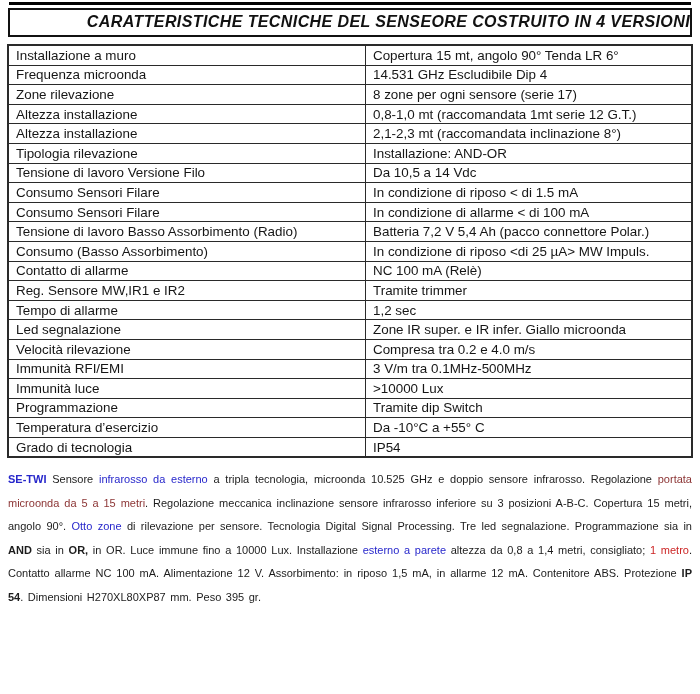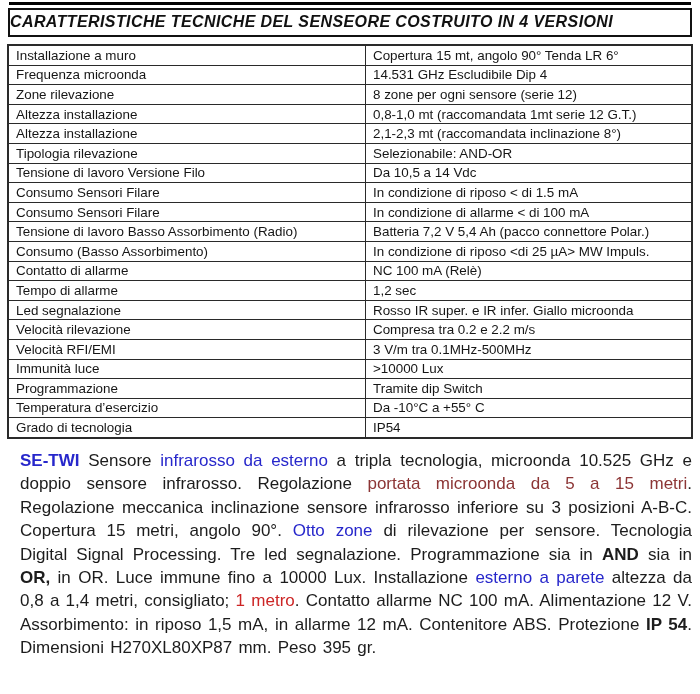--- a/index.html
+++ b/index.html
@@ -18,21 +18,21 @@
     overflow: hidden;
   }
   .top-rule {
     height: 3px;
     background: #000000;
     margin: 2px 9px 0 9px;
   }
   .title-box {
     margin: 3px 8px 7px 8px;
     border: 2px solid #111111;
-    text-align: left;
+    text-align: right;
     padding: 3px 0 4px 0;
   }
   .title-box h1 {
     margin: 0;
     font-size: 16px;
     font-weight: bold;
     font-style: italic;
     letter-spacing: 0.4px;
     color: #111111;
     white-space: nowrap;
@@ -51,22 +51,22 @@
     height: 18.6px;
     font-size: 13.4px;
     padding: 0 7px;
     white-space: nowrap;
     overflow: hidden;
     vertical-align: middle;
     color: #161616;
   }
   table.spec td:first-child { width: 50%; }
   .description {
-    margin: 10px 8px 0 20px;
-    font-size: 17px;
+    margin: 10px 8px 0 8px;
+    font-size: 11px;
     line-height: 23.4px;
     text-align: justify;
     color: #1c1c1c;
     word-spacing: 1.5px;
   }
 </style>
 </head>
 <body>
 
 <div class="page">
@@ -82,33 +82,33 @@
         <tr>
           <td>Installazione a muro</td>
           <td>Copertura 15 mt, angolo 90° Tenda LR 6°</td>
         </tr>
         <tr>
           <td>Frequenza microonda</td>
           <td>14.531 GHz Escludibile Dip 4</td>
         </tr>
         <tr>
           <td>Zone rilevazione</td>
-          <td>8 zone per ogni sensore (serie 12)</td>
+          <td>8 zone per ogni sensore (serie 17)</td>
         </tr>
         <tr>
           <td>Altezza installazione</td>
           <td>0,8-1,0 mt (raccomandata 1mt  serie 12 G.T.)</td>
         </tr>
         <tr>
           <td>Altezza installazione</td>
           <td>2,1-2,3 mt (raccomandata inclinazione 8°)</td>
         </tr>
         <tr>
           <td>Tipologia rilevazione</td>
-          <td>Selezionabile: AND-OR</td>
+          <td>Installazione: AND-OR</td>
         </tr>
         <tr>
           <td>Tensione di lavoro Versione Filo</td>
           <td>Da 10,5 a 14 Vdc</td>
         </tr>
         <tr>
           <td>Consumo Sensori Filare</td>
           <td>In condizione di riposo &lt; di 1.5 mA</td>
         </tr>
         <tr>
@@ -121,33 +121,37 @@
         </tr>
         <tr>
           <td>Consumo (Basso Assorbimento)</td>
           <td>In condizione di riposo &lt;di 25 µA&gt; MW Impuls.</td>
         </tr>
         <tr>
           <td>Contatto di allarme</td>
           <td>NC 100 mA (Relè)</td>
         </tr>
         <tr>
+          <td>Reg. Sensore MW,IR1 e IR2</td>
+          <td>Tramite trimmer</td>
+        </tr>
+        <tr>
           <td>Tempo di allarme</td>
           <td>1,2 sec</td>
         </tr>
         <tr>
           <td>Led segnalazione</td>
-          <td>Rosso IR super. e IR infer. Giallo microonda</td>
+          <td>Zone IR super. e IR infer. Giallo microonda</td>
         </tr>
         <tr>
           <td>Velocità rilevazione</td>
-          <td>Compresa tra 0.2 e 2.2 m/s</td>
+          <td>Compresa tra 0.2 e 4.0 m/s</td>
         </tr>
         <tr>
-          <td>Velocità RFI/EMI</td>
+          <td>Immunità RFI/EMI</td>
           <td>3 V/m tra 0.1MHz-500MHz</td>
         </tr>
         <tr>
           <td>Immunità luce</td>
           <td>&gt;10000 Lux</td>
         </tr>
         <tr>
           <td>Programmazione</td>
           <td>Tramite dip Switch</td>
         </tr>

